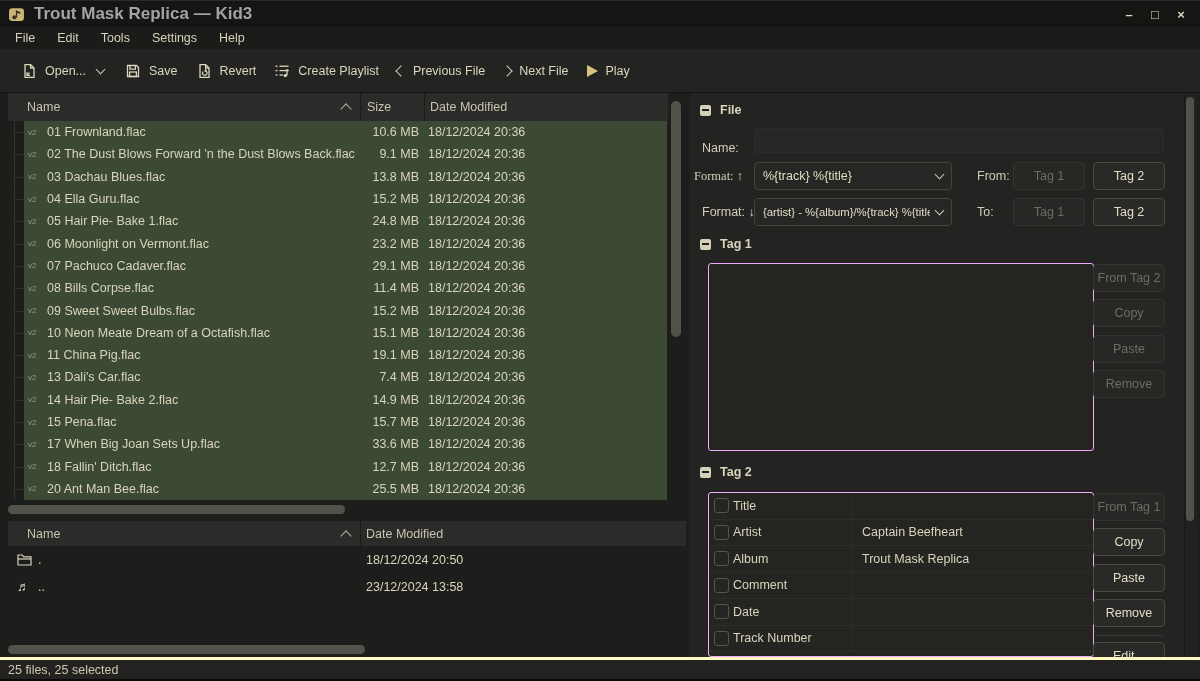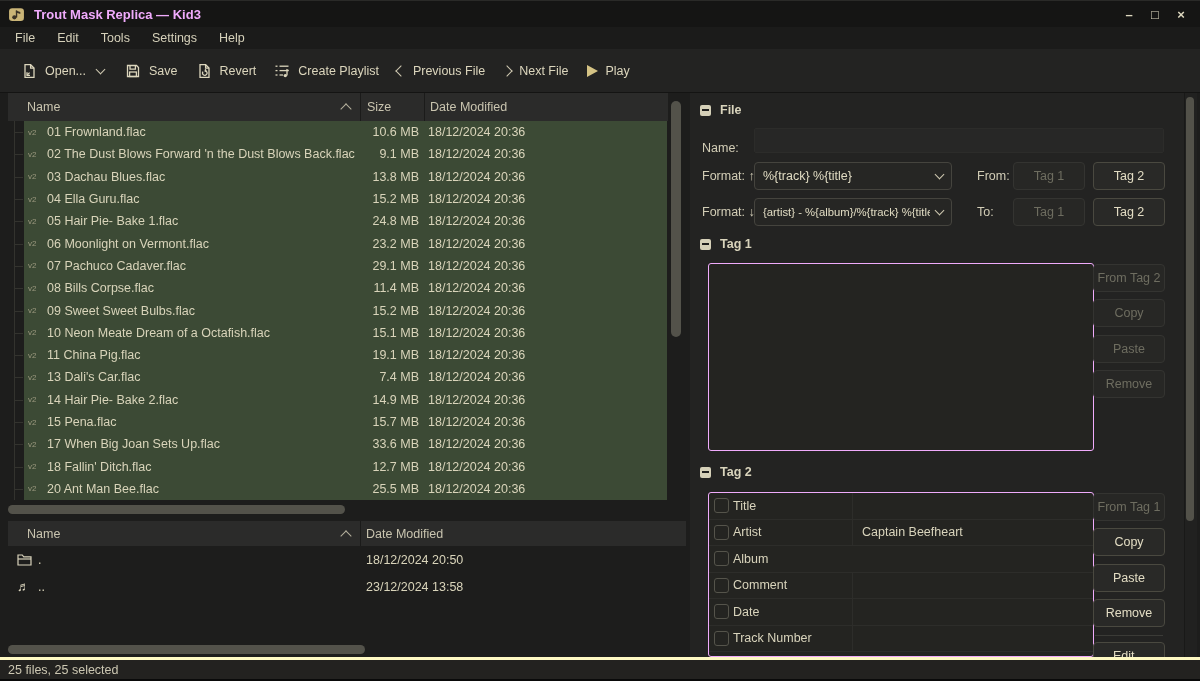--- a/index.html
+++ b/index.html
@@ -1,21 +1,21 @@
 <!DOCTYPE html>
 <html><head>
 <meta charset="utf-8">
 <style>
   html,body{margin:0;padding:0;background:#000;}
   body{font-family:"Liberation Sans",sans-serif;font-size:12.5px;-webkit-font-smoothing:antialiased;}
   #win{position:relative;width:1200px;height:681px;background:#1d1d1c;overflow:hidden;border-top:1px solid #2a2a28;box-sizing:border-box;}
   
   .titlebar{position:absolute;left:0;top:0;width:1200px;height:26px;background:#151514;display:flex;align-items:center;padding-left:8px;box-sizing:border-box;}
   .app-icon{width:17px;height:17px;margin-right:9px;display:inline-flex;}
-  .title{font-weight:bold;color:#f0abfc;font-size:13px;}
+  .title{font-weight:bold;color:#a3a3a3;font-size:17px;}
   .win-controls{margin-left:auto;display:flex;gap:8px;padding-right:10px;}
   .win-btn{width:18px;height:15px;display:flex;align-items:center;justify-content:center;color:#ded9c0;font-size:13px;font-weight:bold;line-height:1;}
   
   .menubar{position:absolute;left:0;top:26px;width:1200px;height:22px;background:#1b1b1a;display:flex;align-items:center;padding-left:4px;box-sizing:border-box;}
   .menu-item{padding:2px 11px;color:#d6d1ba;}
   
   .toolbar{position:absolute;left:0;top:48px;width:1200px;height:44px;background:#232322;border-bottom:1px solid #141413;display:flex;align-items:center;padding-left:12px;box-sizing:border-box;}
   .tbtn{display:flex;align-items:center;gap:8px;padding:6px 9px;color:#dcd6bd;white-space:nowrap;}
   .tbtn svg{display:block;}
   .drop-btn{padding:6px 6px;margin-left:-4px;margin-right:6px;display:flex;align-items:center;}
@@ -394,21 +394,21 @@
   <div class="hthumb2"></div>
 
   <div class="right-panel">
 
     <div class="sec-head" style="left:10px;top:10px;">
       <span class="collapse-icon"></span>
       <span>File</span>
     </div>
     <div class="rp-label" style="left:12px;top:33px;margin-top:8px;">Name:</div>
     <input class="name-input" value="" style="">
-    <div class="rp-label" style="left:12px;top:69px;">Format: ↑</div>
+    <div class="rp-label" style="left:4px;top:69px;font-family:Liberation Serif, serif;">Format: ↑</div>
     <div class="combo" style="left:64px;top:69px;">
       <span class="ctext">%{track} %{title}</span>
       <span class="chev"></span>
     </div>
     <div class="rp-label" style="left:287px;top:69px;">From:</div>
     <div class="btn disabled" style="left:323px;top:69px;">Tag 1</div>
     <div class="btn" style="left:403px;top:69px;">Tag 2</div>
     <div class="rp-label" style="left:12px;top:105px;">Format: ↓</div>
     <div class="combo small" style="left:64px;top:105px;">
       <span class="ctext">{artist} - %{album}/%{track} %{title}</span>
@@ -441,20 +441,21 @@
           <span class="t2value"></span>
         </div>
         <div class="t2row">
           <span class="checkbox"></span>
           <span class="t2label">Artist</span>
           <span class="t2value">Captain Beefheart</span>
         </div>
         <div class="t2row">
           <span class="checkbox"></span>
           <span class="t2label">Album</span>
+          <span class="t2value">Trout Mask Replica</span>
         </div>
         <div class="t2row">
           <span class="checkbox"></span>
           <span class="t2label">Comment</span>
           <span class="t2value"></span>
         </div>
         <div class="t2row">
           <span class="checkbox"></span>
           <span class="t2label">Date</span>
           <span class="t2value"></span>

